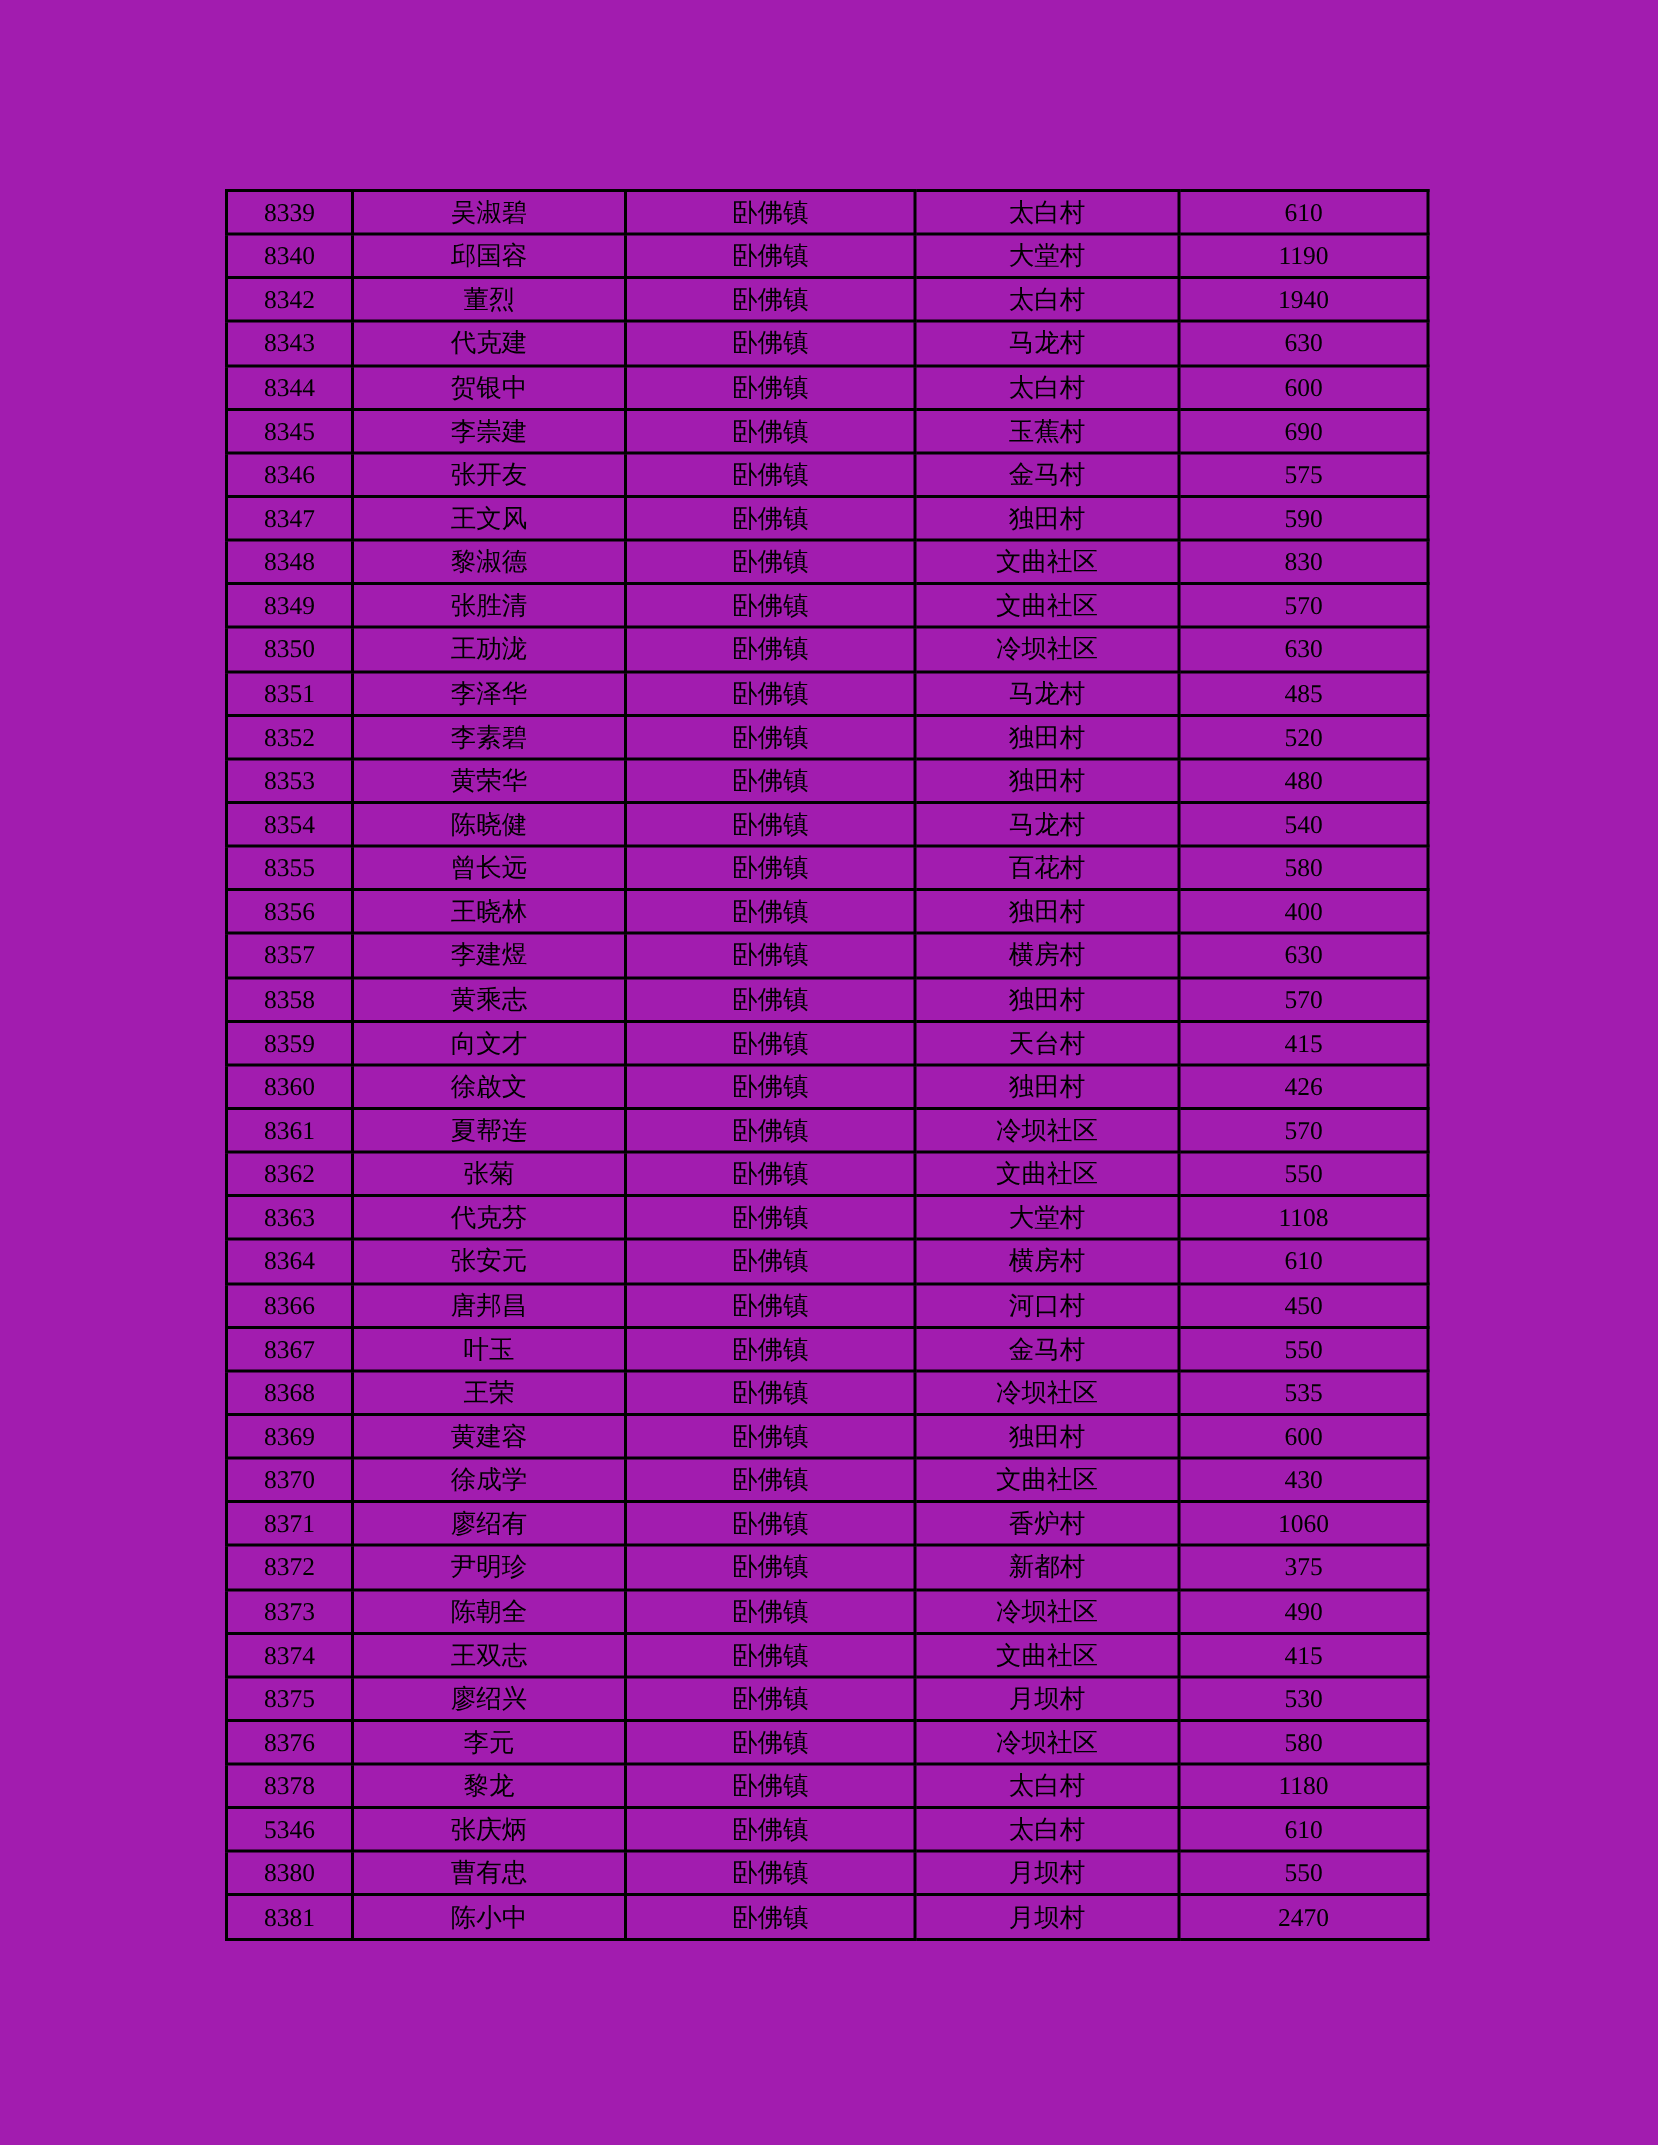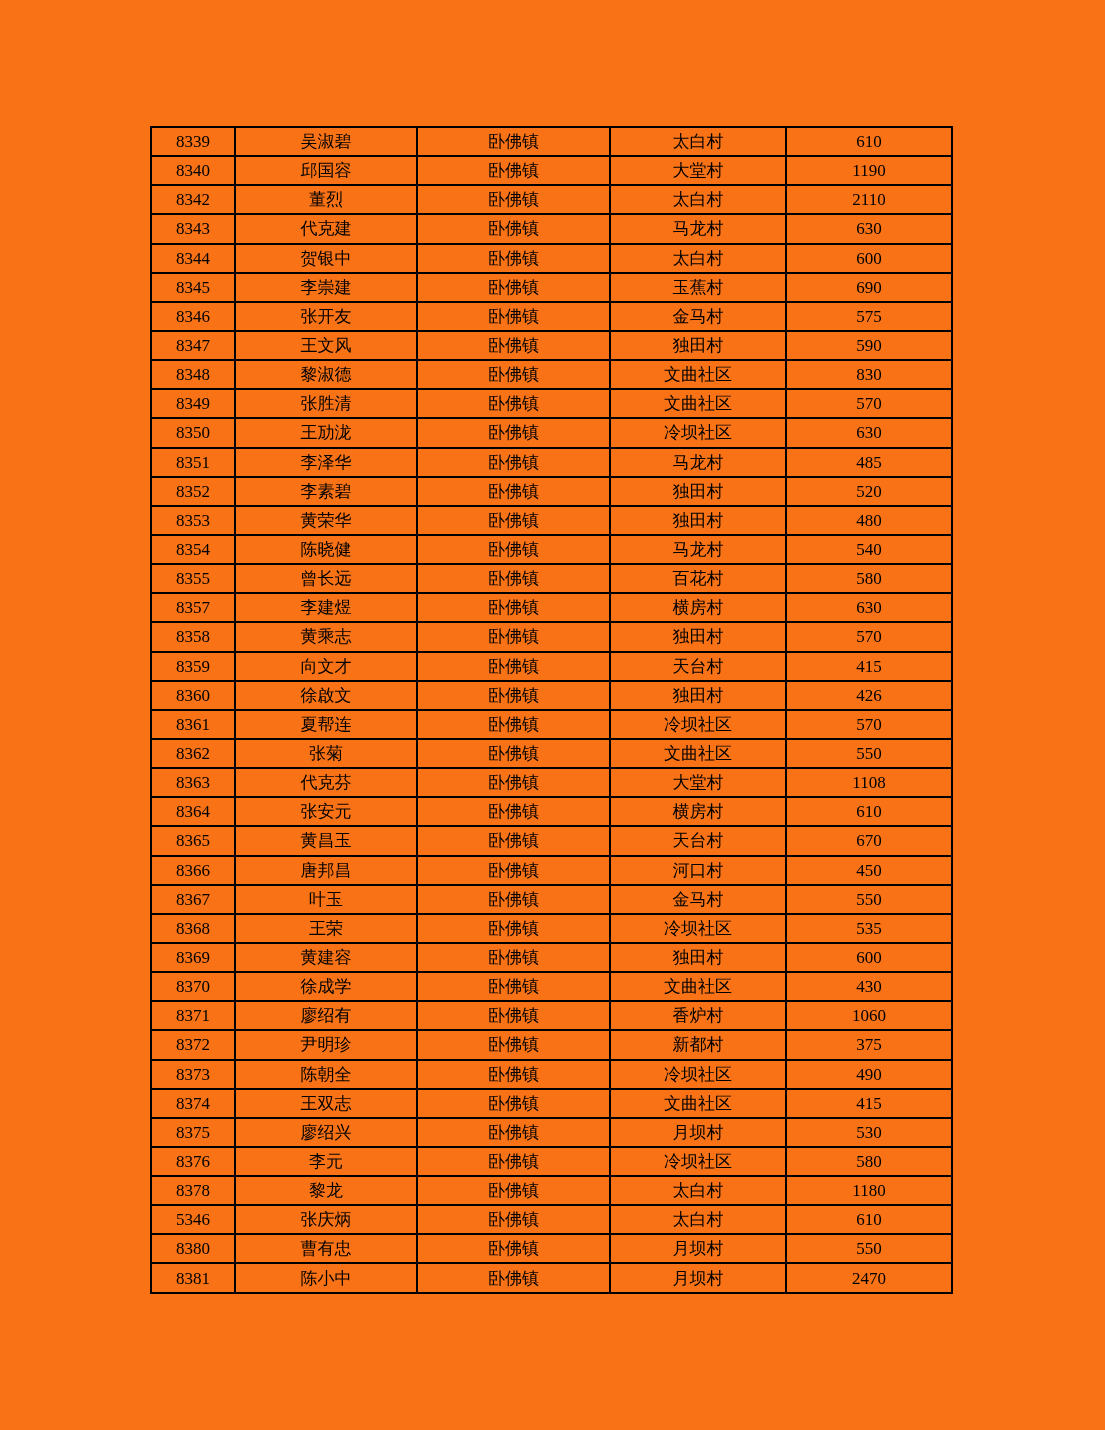--- a/index.html
+++ b/index.html
@@ -4,21 +4,21 @@
 <style>
   html, body {
     margin: 0;
     padding: 0;
     background: #ffffff;
   }
   .page {
     position: relative;
     width: 1105px;
     height: 1430px;
-    background: #f97316;
+    background: #a21caf;
     overflow: hidden;
     font-family: "Liberation Serif", "DejaVu Serif", serif;
     color: #000000;
   }
   table.roster {
     position: absolute;
     left: 150px;
     top: 126px;
     width: 801px;
     height: 1168px;
@@ -63,21 +63,21 @@
         <td>邱国容</td>
         <td>卧佛镇</td>
         <td>大堂村</td>
         <td>1190</td>
       </tr>
         <tr style="">
         <td>8342</td>
         <td>董烈</td>
         <td>卧佛镇</td>
         <td>太白村</td>
-        <td>2110</td>
+        <td>1940</td>
       </tr>
         <tr style="">
         <td>8343</td>
         <td>代克建</td>
         <td>卧佛镇</td>
         <td>马龙村</td>
         <td>630</td>
       </tr>
         <tr style="">
         <td>8344</td>
@@ -157,20 +157,27 @@
         <td>540</td>
       </tr>
         <tr style="">
         <td>8355</td>
         <td>曾长远</td>
         <td>卧佛镇</td>
         <td>百花村</td>
         <td>580</td>
       </tr>
         <tr style="">
+        <td>8356</td>
+        <td>王晓林</td>
+        <td>卧佛镇</td>
+        <td>独田村</td>
+        <td>400</td>
+      </tr>
+        <tr style="">
         <td>8357</td>
         <td>李建煜</td>
         <td>卧佛镇</td>
         <td>横房村</td>
         <td>630</td>
       </tr>
         <tr style="">
         <td>8358</td>
         <td>黄乘志</td>
         <td>卧佛镇</td>
@@ -211,27 +218,20 @@
         <td>卧佛镇</td>
         <td>大堂村</td>
         <td>1108</td>
       </tr>
         <tr style="">
         <td>8364</td>
         <td>张安元</td>
         <td>卧佛镇</td>
         <td>横房村</td>
         <td>610</td>
-      </tr>
-        <tr style="">
-        <td>8365</td>
-        <td>黄昌玉</td>
-        <td>卧佛镇</td>
-        <td>天台村</td>
-        <td>670</td>
       </tr>
         <tr style="">
         <td>8366</td>
         <td>唐邦昌</td>
         <td>卧佛镇</td>
         <td>河口村</td>
         <td>450</td>
       </tr>
         <tr style="">
         <td>8367</td>

